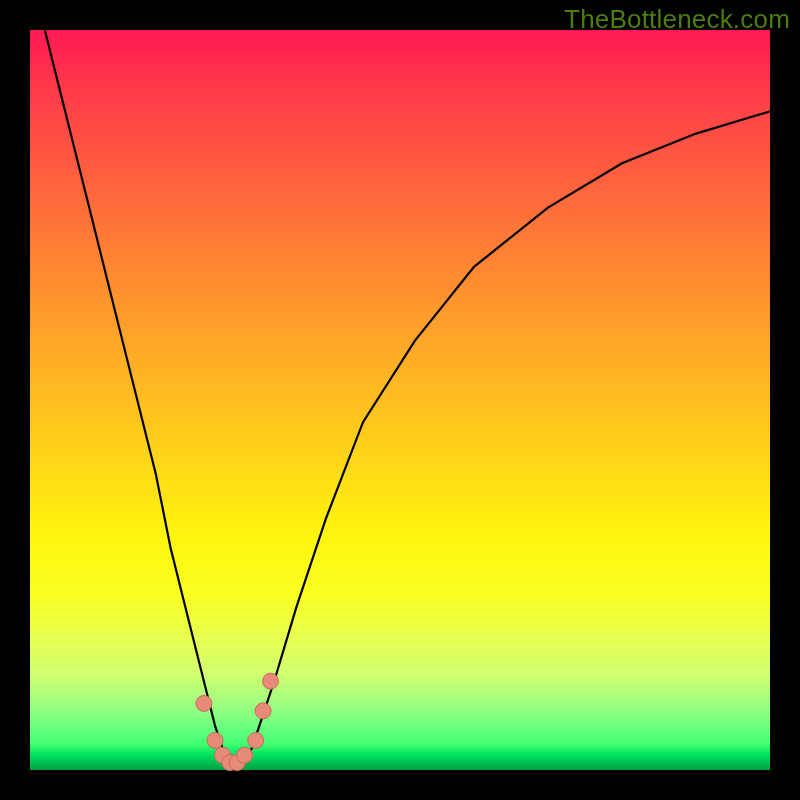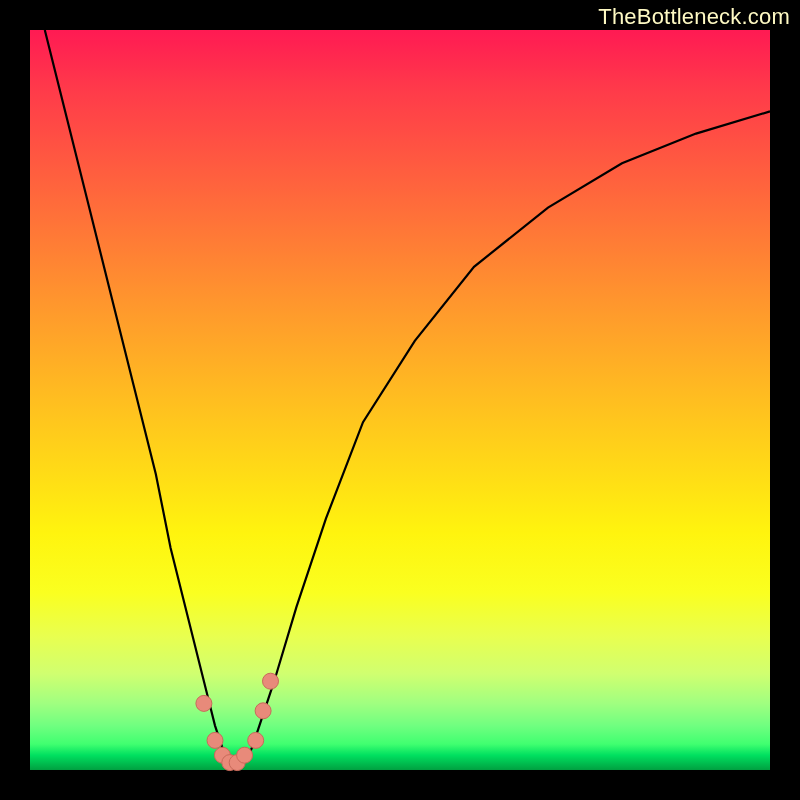--- a/index.html
+++ b/index.html
@@ -42,22 +42,22 @@
       #40ff70 96.5%,
       #00e060 98%,
       #00c050 99%,
       #00a040 100%
     );
   }
   .watermark {
     position: absolute;
     top: 4px;
     right: 10px;
-    color: #fef9c3;
-    font-size: 22px;
+    color: #4d7c0f;
+    font-size: 26px;
     font-weight: 500;
     letter-spacing: 0.2px;
     user-select: none;
   }
   svg.curve-layer {
     position: absolute;
     left: 0;
     top: 0;
     width: 740px;
     height: 740px;

